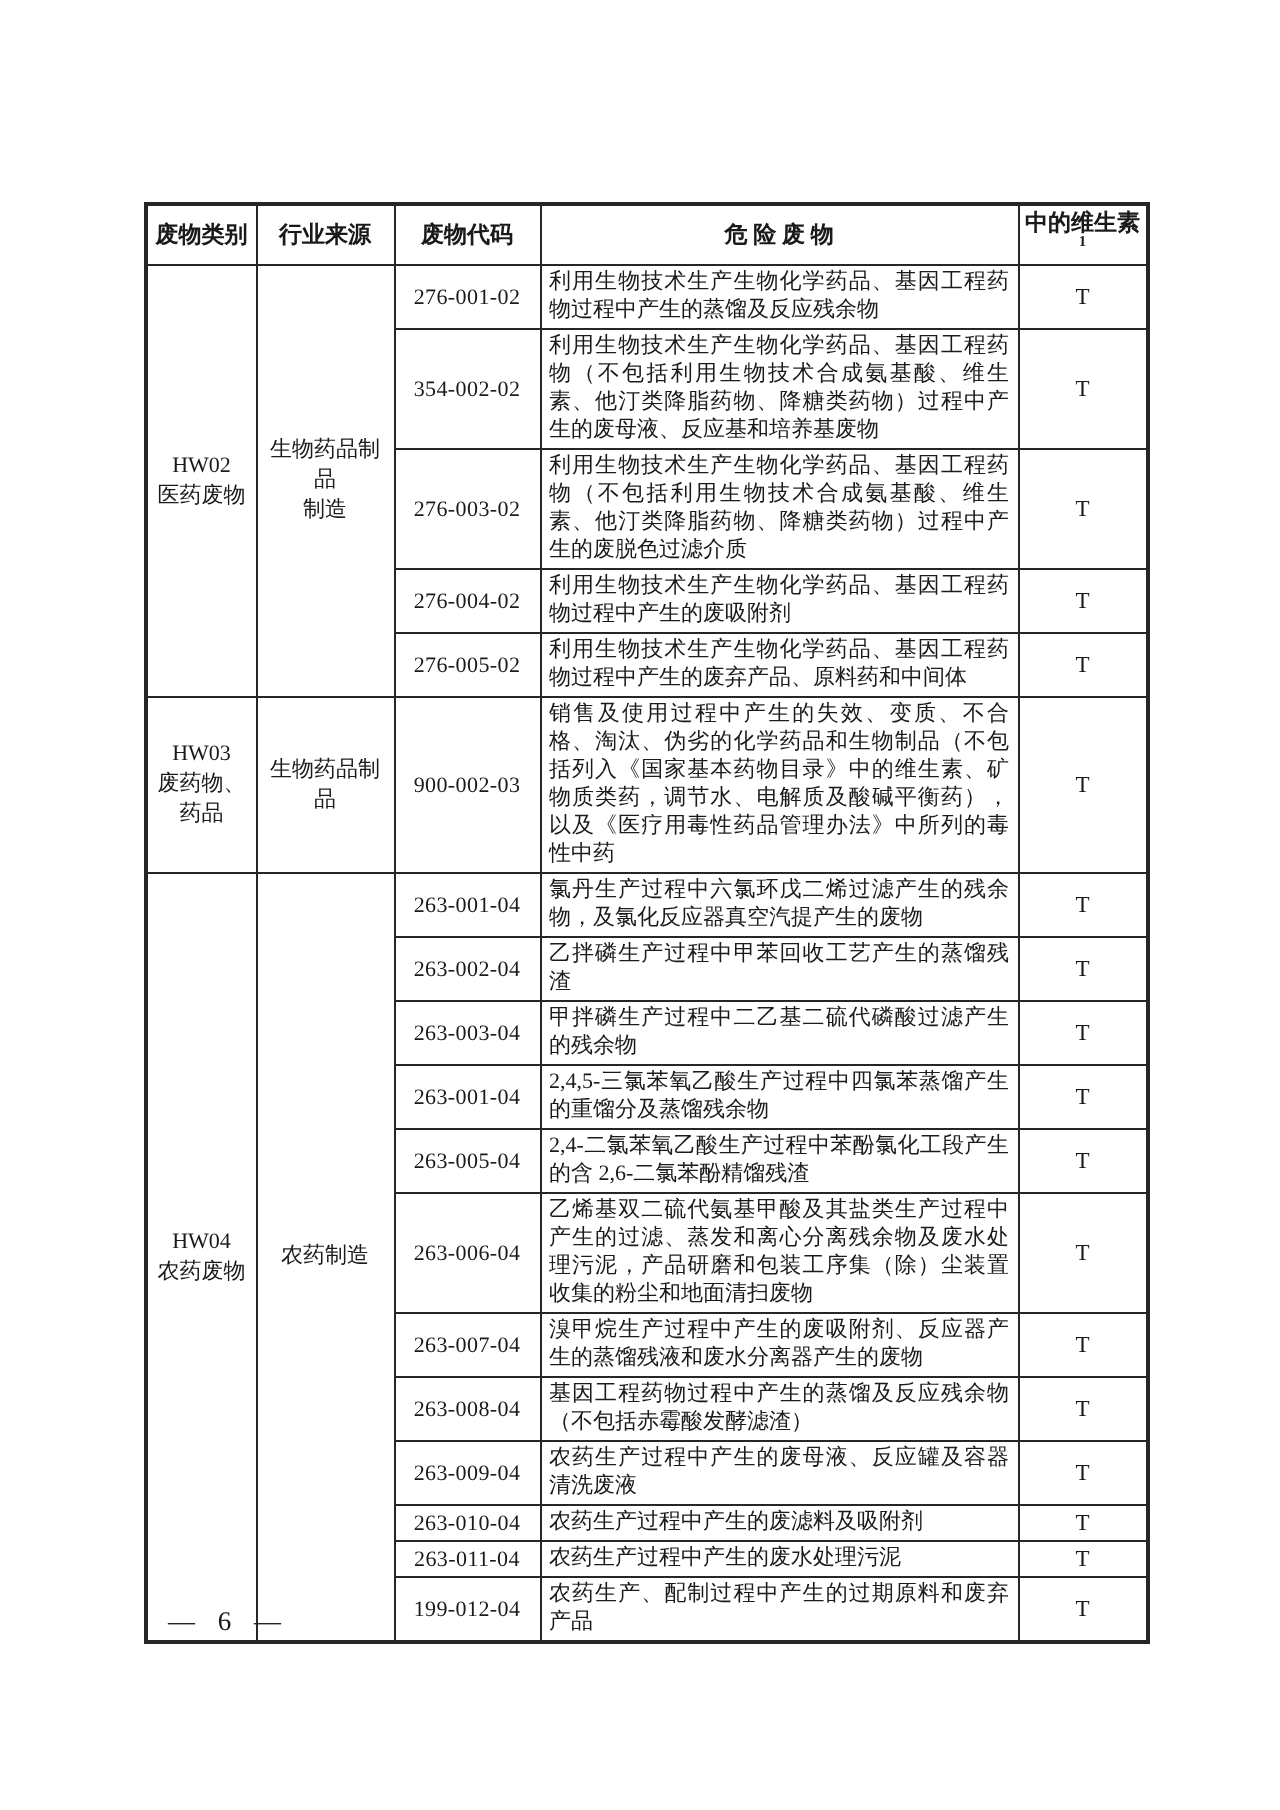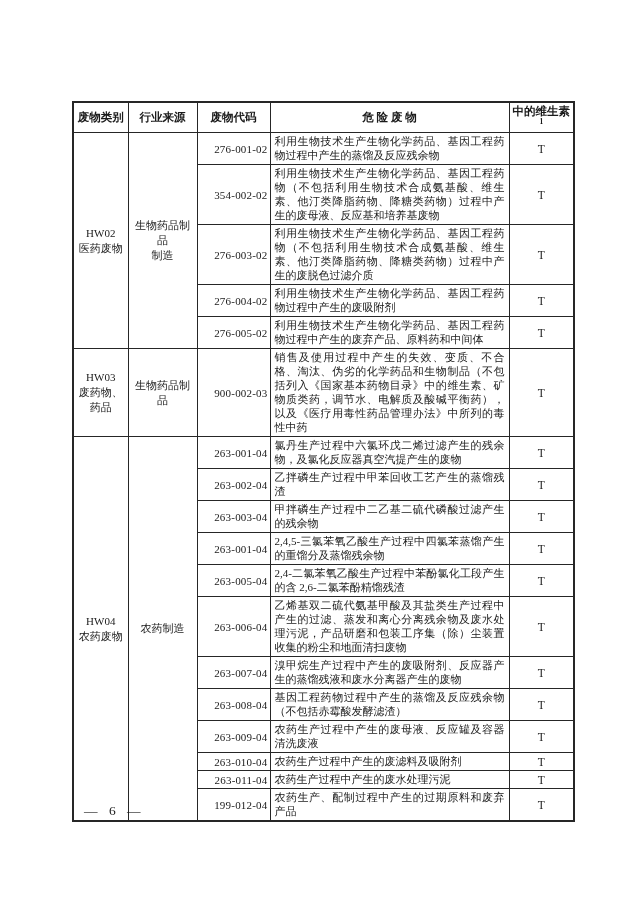--- a/index.html
+++ b/index.html
@@ -52,21 +52,21 @@
     text-align: center;
     vertical-align: middle;
     font-size: 11px;
     padding: 1px 2px;
   }
   td.multiline {
     white-space: pre-line;
     line-height: 15px;
   }
   td.code-cell {
-    text-align: right;
+    text-align: center;
     vertical-align: middle;
     font-size: 11px;
     white-space: nowrap;
     padding: 1px 2px;
     letter-spacing: 0.2px;
   }
   td.waste-cell {
     text-align: justify;
     text-align-last: left;
     vertical-align: middle;

